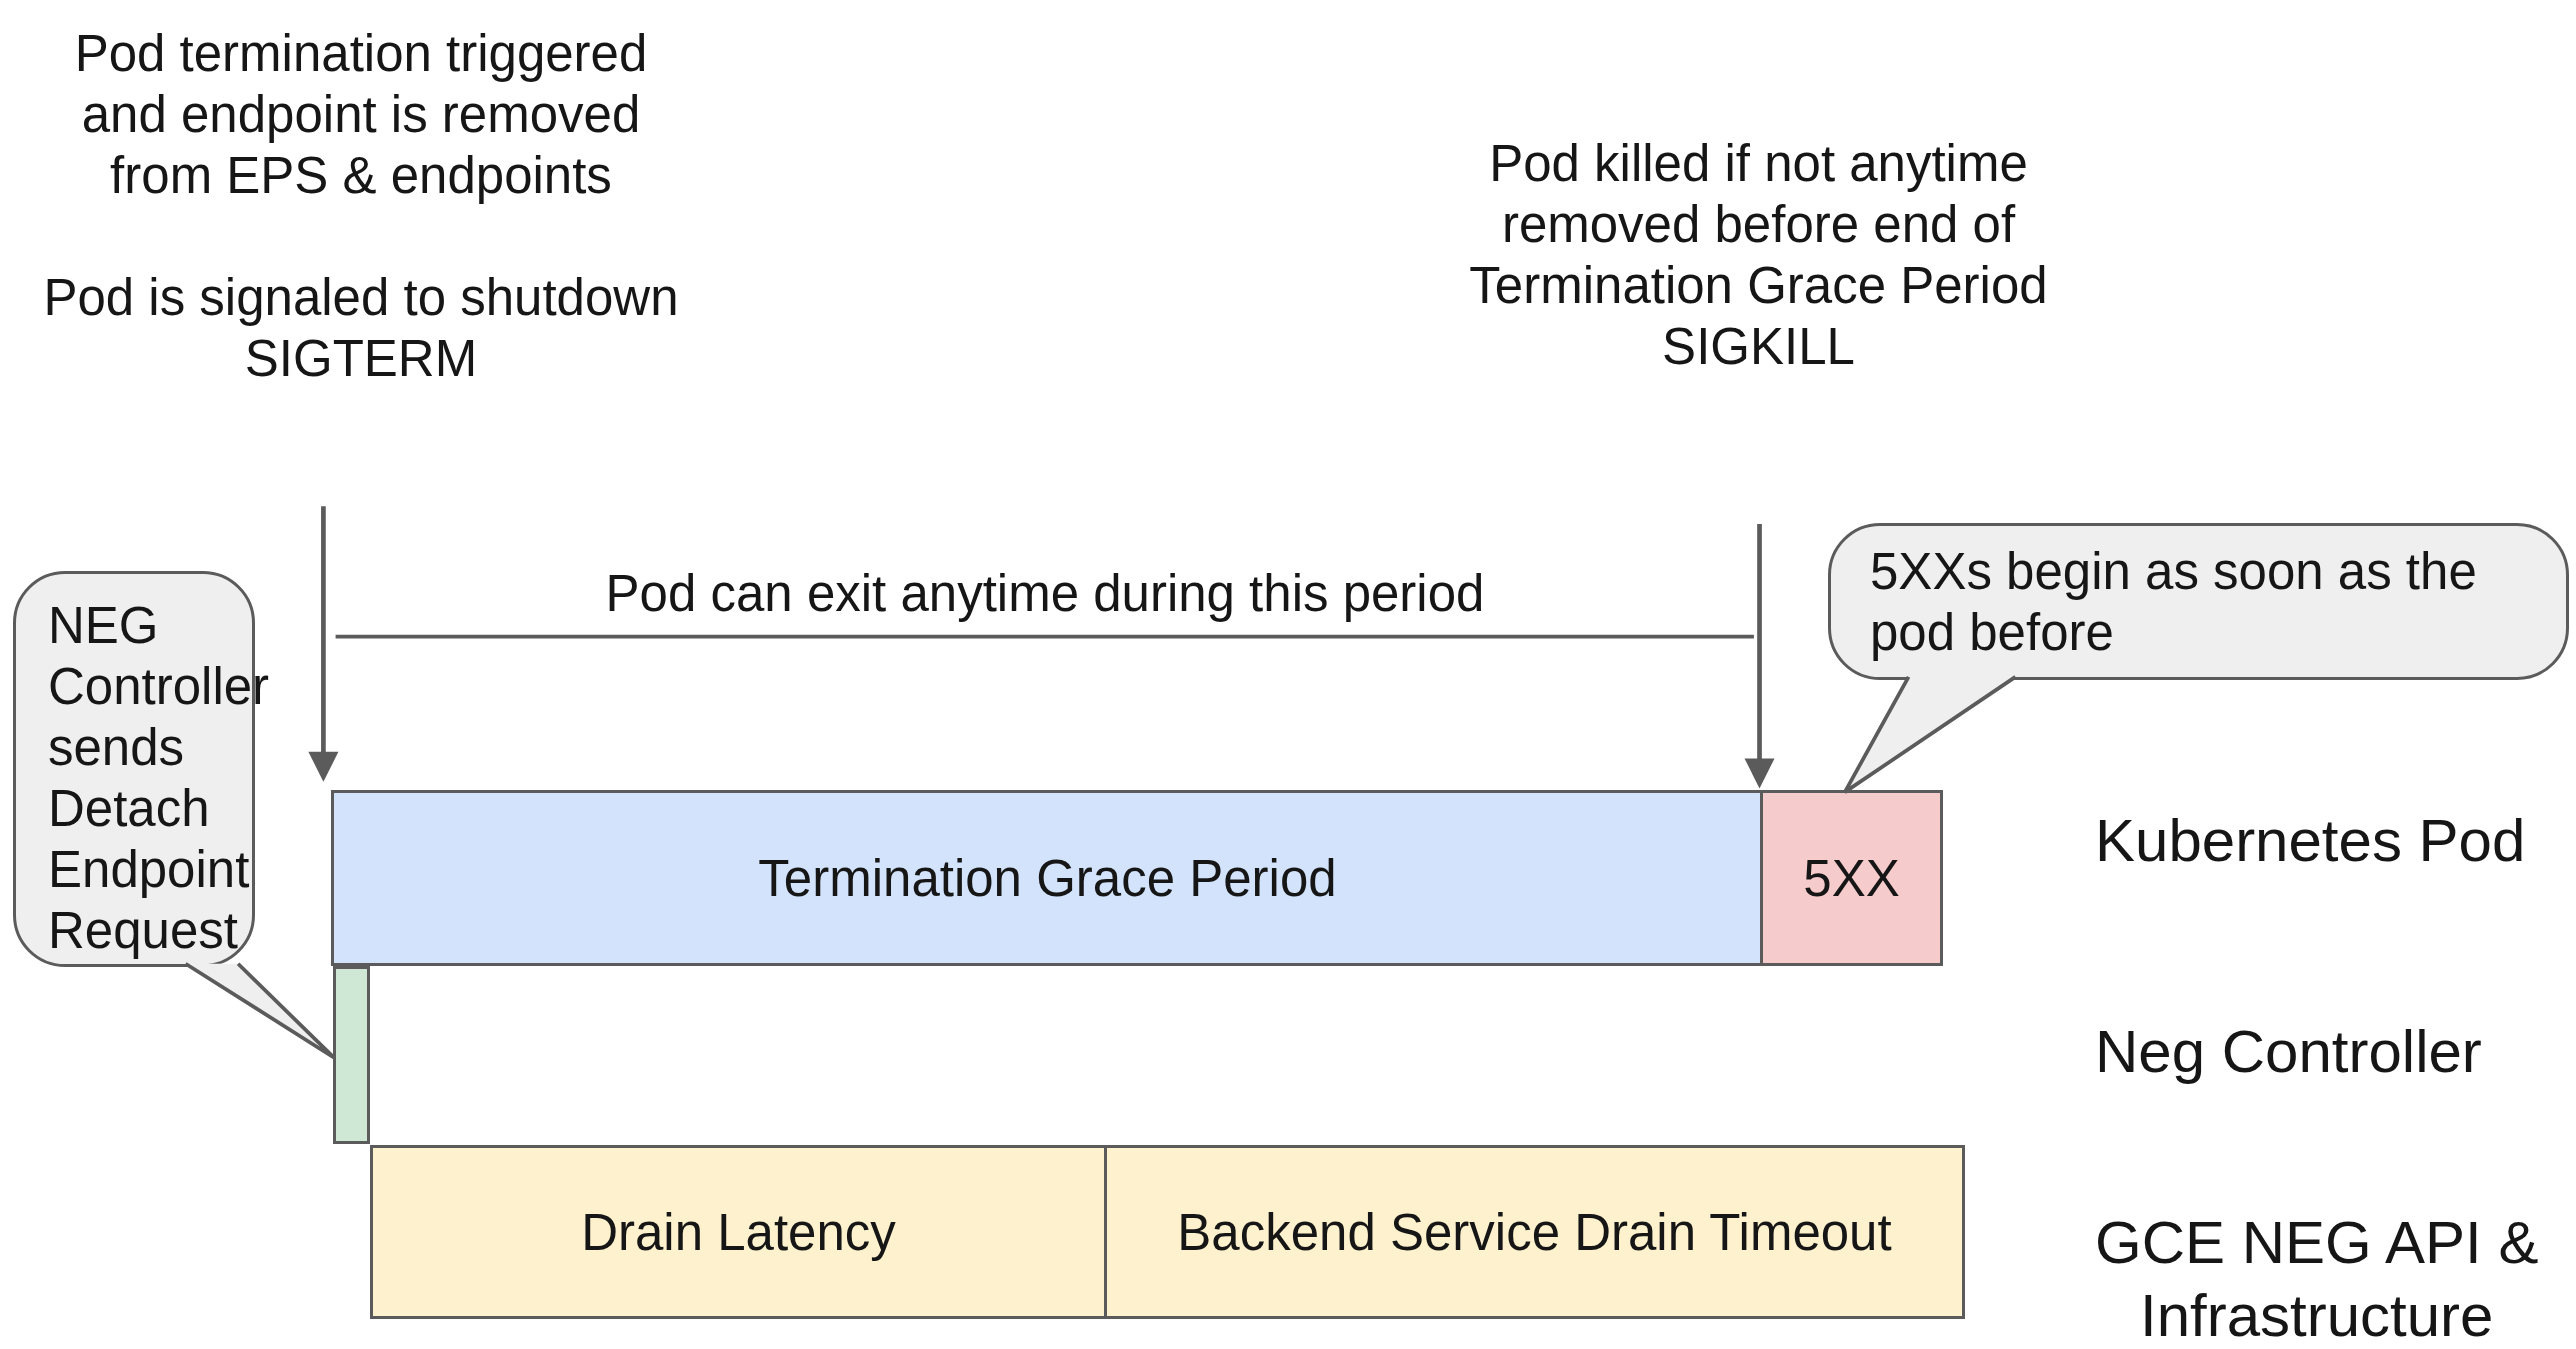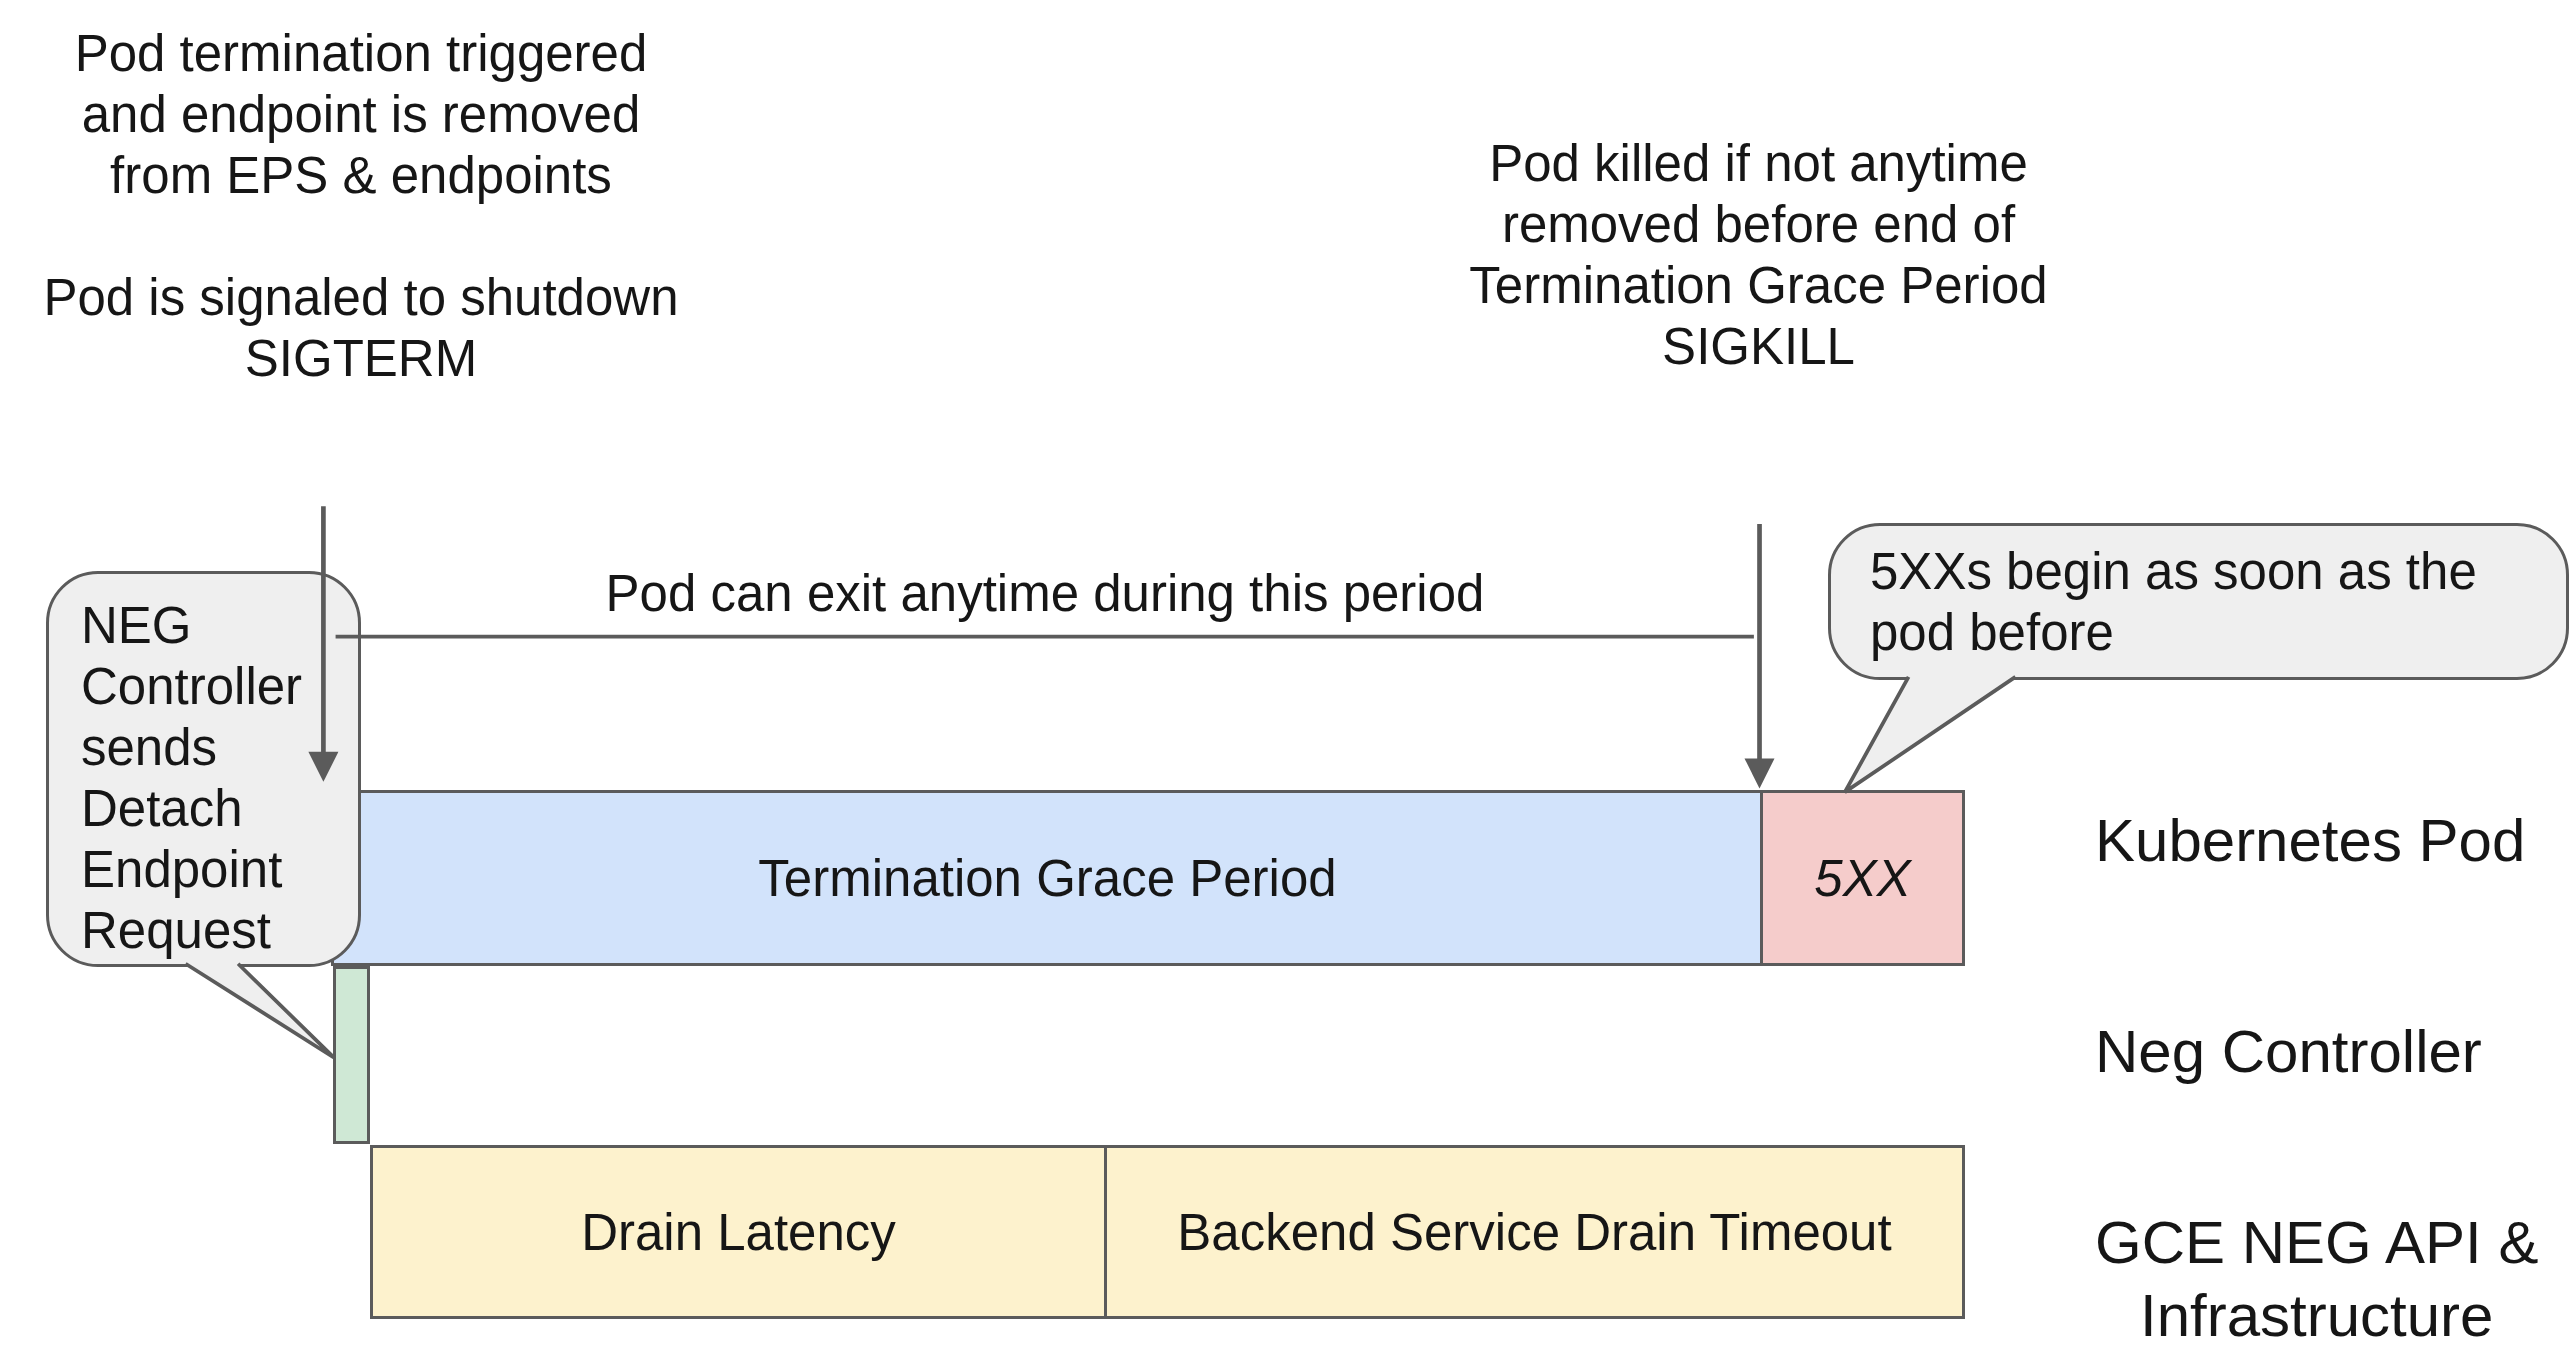--- a/index.html
+++ b/index.html
@@ -11,39 +11,39 @@
   .note .sp{height:61px;}
   #note-top-left{left:28px;top:22.5px;width:666px;}
   #note-top-right{left:1449px;top:133px;width:619px;}
   #exit-label{position:absolute;left:336px;top:563px;width:1418px;text-align:center;font-size:51px;line-height:61px;}
 
   .bar{
     position:absolute;box-sizing:border-box;border:3.7px solid var(--stroke,#5b5b5b);
     display:flex;align-items:center;justify-content:center;font-size:51px;
   }
   #bar-grace{left:331px;top:790px;width:1430px;height:176px;background:var(--blue,#d2e3fb);border-right:none;}
-  #bar-5xx{left:1760px;top:790px;width:205px;height:176px;background:var(--pink,#f5cccb);font-style:italic;}
+  #bar-5xx{left:1760px;top:790px;width:183px;height:176px;background:var(--pink,#f5cccb);}
   #bar-detach{left:333px;top:966px;width:37px;height:178px;background:var(--green,#cfe8d5);}
   #bar-bottom{left:370px;top:1145px;width:1595px;height:174px;background:var(--yellow,#fdf2cd);
     display:flex;align-items:stretch;justify-content:flex-start;padding:0;}
   #bar-bottom .cell{display:flex;align-items:center;justify-content:center;font-size:51px;box-sizing:border-box;}
   #bar-bottom .cell.left{width:734px;border-right:3.7px solid var(--stroke,#5b5b5b);}
   #bar-bottom .cell.right{flex:1;}
 
   .rowlabel{position:absolute;left:2095px;font-size:60px;line-height:73px;text-align:center;white-space:nowrap;}
   #row-k8s{top:804px;}
   #row-negctl{top:1015px;}
   #row-gce{top:1179px;margin-top:27px;}
 
   .bubble{
     position:absolute;box-sizing:border-box;background:var(--bubble,#efefef);
     border:3.7px solid var(--stroke,#5b5b5b);border-radius:52px;
     font-size:51px;line-height:61px;text-align:left;
   }
-  #bubble-neg{left:13px;top:571px;width:315px;height:396px;padding:20.6px 9.4px 0 32px;margin-left:33px;}
+  #bubble-neg{left:13px;top:571px;width:242px;height:396px;padding:20.6px 9.4px 0 32px;}
   #bubble-5xx{left:1828px;top:523px;width:741px;height:157px;padding:15px 9.4px 0 39px;}
 
   .overlay{position:absolute;left:0;top:0;width:2576px;height:1350px;pointer-events:none;}
 </style>
 </head>
 <body>
 
 <div class="canvas">
 
   <div class="note" id="note-top-left">

